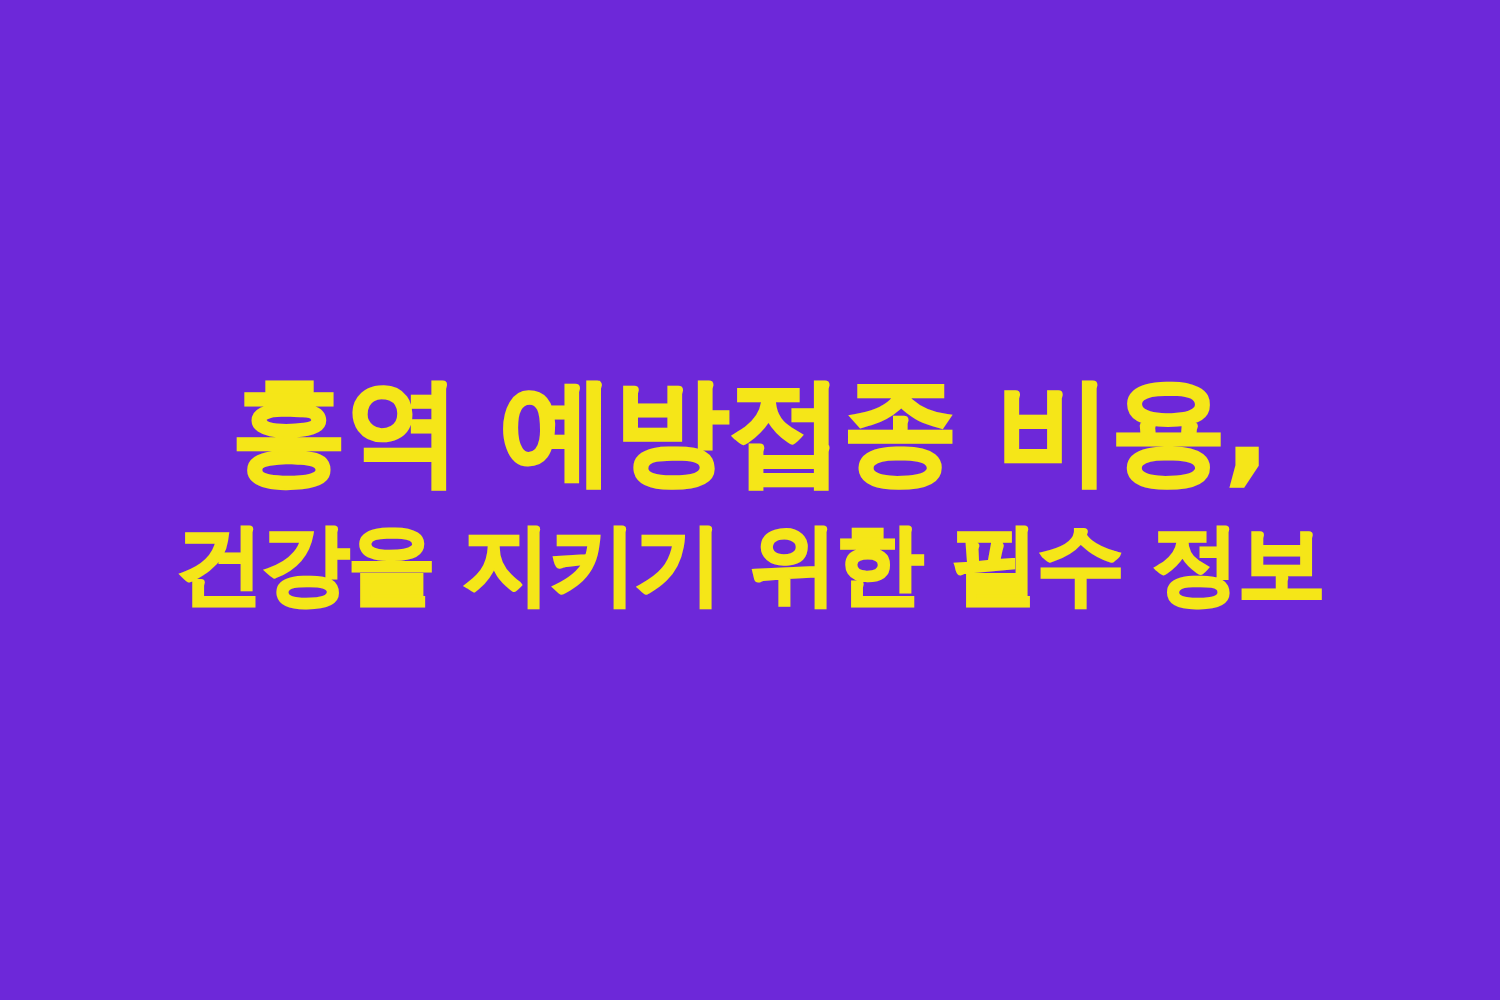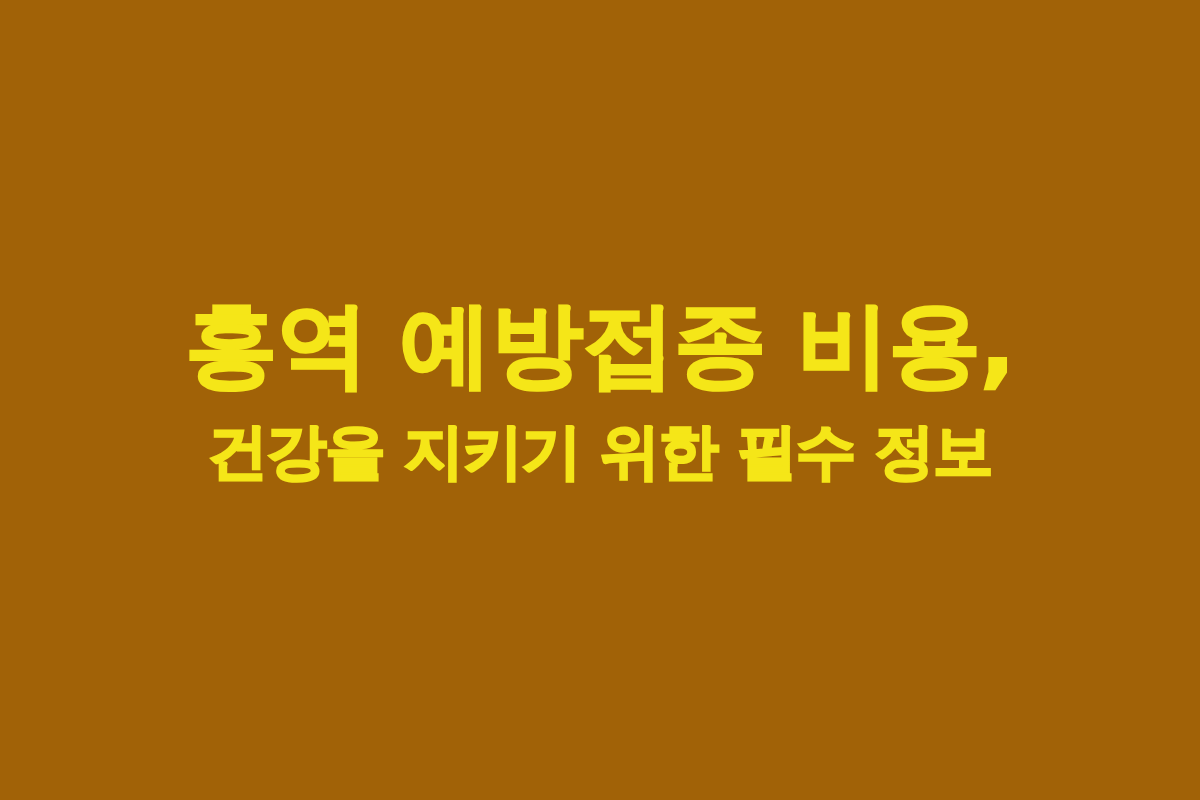--- a/index.html
+++ b/index.html
@@ -12,21 +12,21 @@
     height: 800px;
     overflow: hidden;
     font-family: "DejaVu Sans", "Liberation Sans", sans-serif;
   }
 
   .title-card {
     position: relative;
     box-sizing: border-box;
     width: 1200px;
     height: 800px;
-    background: #a16207;
+    background: #6d28d9;
     display: flex;
     align-items: center;
     justify-content: center;
     overflow: hidden;
   }
 
   .title-block {
     width: 1200px;
     text-align: center;
     padding: 0;
@@ -46,21 +46,21 @@
     white-space: nowrap;
     margin: 0;
     padding: 0;
     
     -webkit-text-stroke: 2.4px #f5e618;
     paint-order: stroke fill;
   }
 
   
   .title-line--wide {
-    font-size: 60px;
+    font-size: 70px;
     letter-spacing: -1.2px;
   }
 </style>
 </head>
 <body>
 
 <div class="title-card">
 
   <div class="title-block">
 

